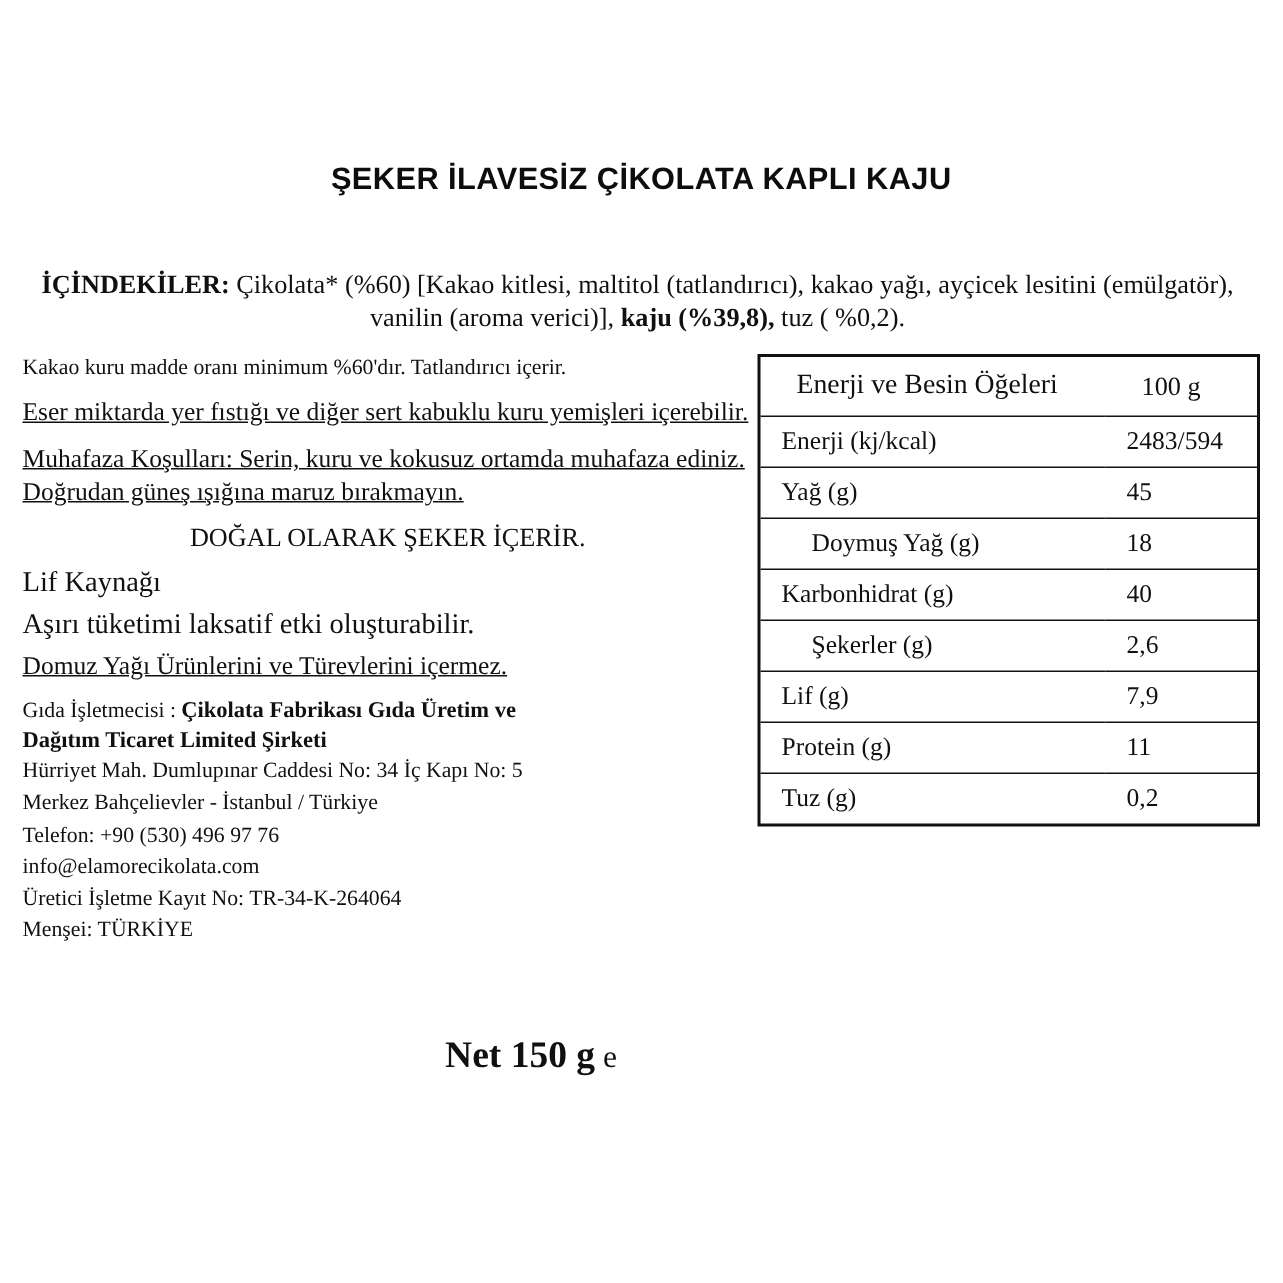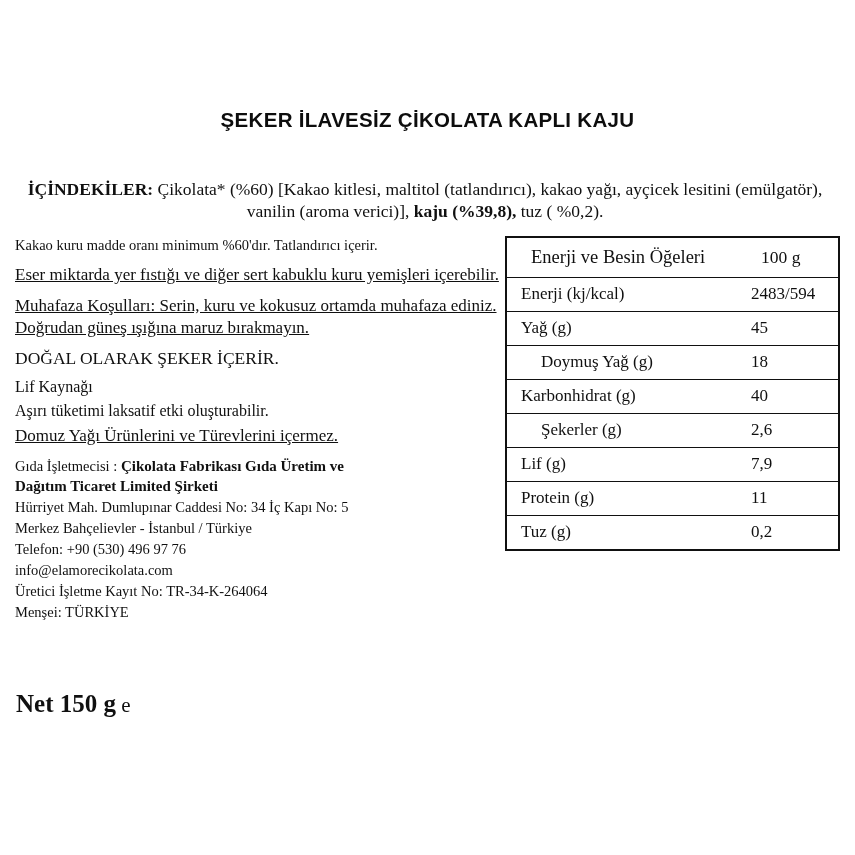--- a/index.html
+++ b/index.html
@@ -63,27 +63,28 @@
     line-height: 1.3;
     margin-bottom: 9px;
   }
   .para {
     font-size: 17px;
     line-height: 1.3;
     margin-bottom: 9px;
     text-decoration: underline;
   }
   .para-tight {
-    font-size: 16px;
+    font-size: 19px;
     line-height: 1.3;
     margin-bottom: 3px;
   }
   .caps-line {
     font-size: 17.5px;
     margin-bottom: 8px;
+    text-align: center;
   }
 
   .company-block {
     font-size: 14.5px;
     line-height: 1.33;
     margin-top: 10px;
   }
   .company-block .lbl {
     font-size: 14.5px;
   }
@@ -134,23 +135,23 @@
   .nutrition tr.head th.val {
     font-size: 17.5px;
   }
   .indent {
     padding-left: 34px !important;
   }
 
   .net {
     position: absolute;
     top: 690px;
-    left: 16px;
+    left: 4px;
     width: 700px;
-    text-align: left;
+    text-align: center;
     font-size: 25px;
   }
   .net .bold {
     font-weight: bold;
   }
   .net .e {
     font-size: 21px;
   }
 </style>
 </head>

